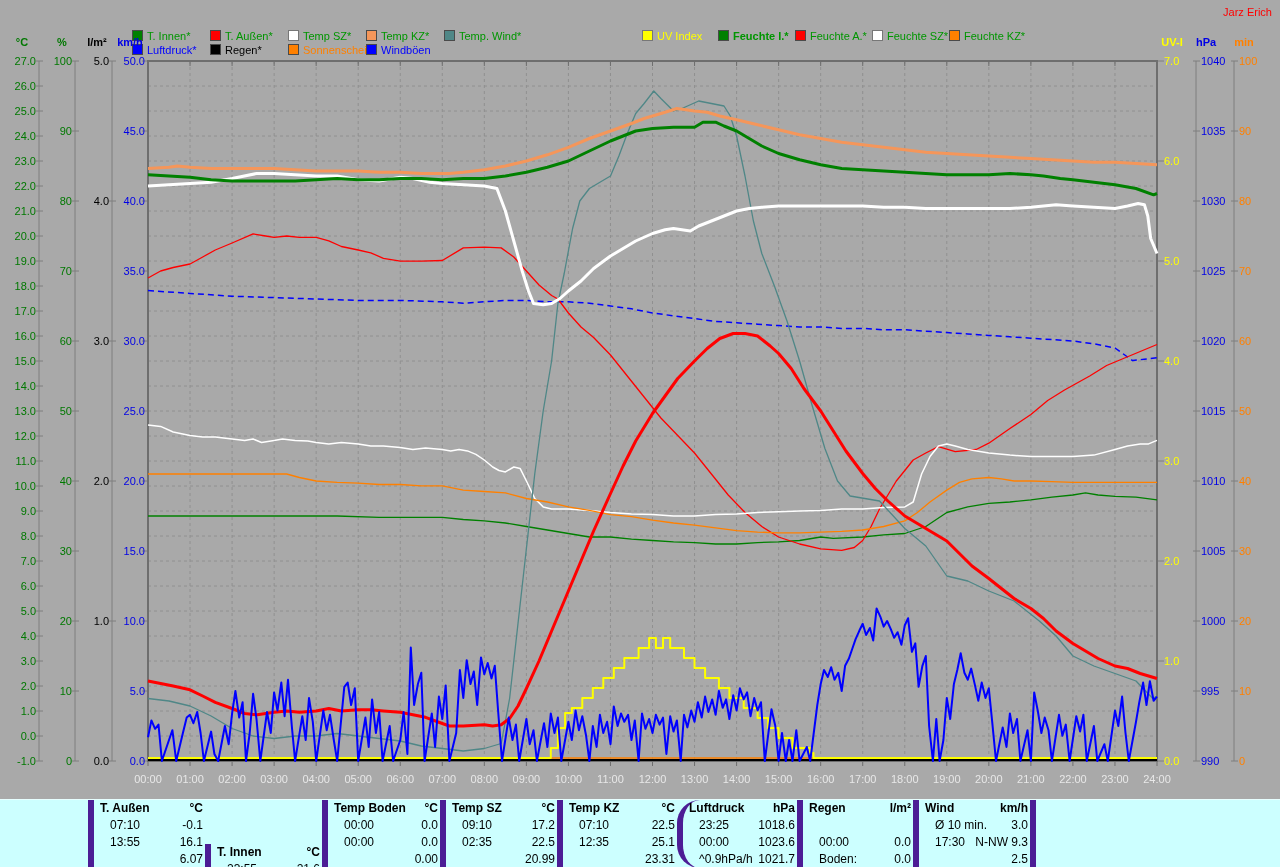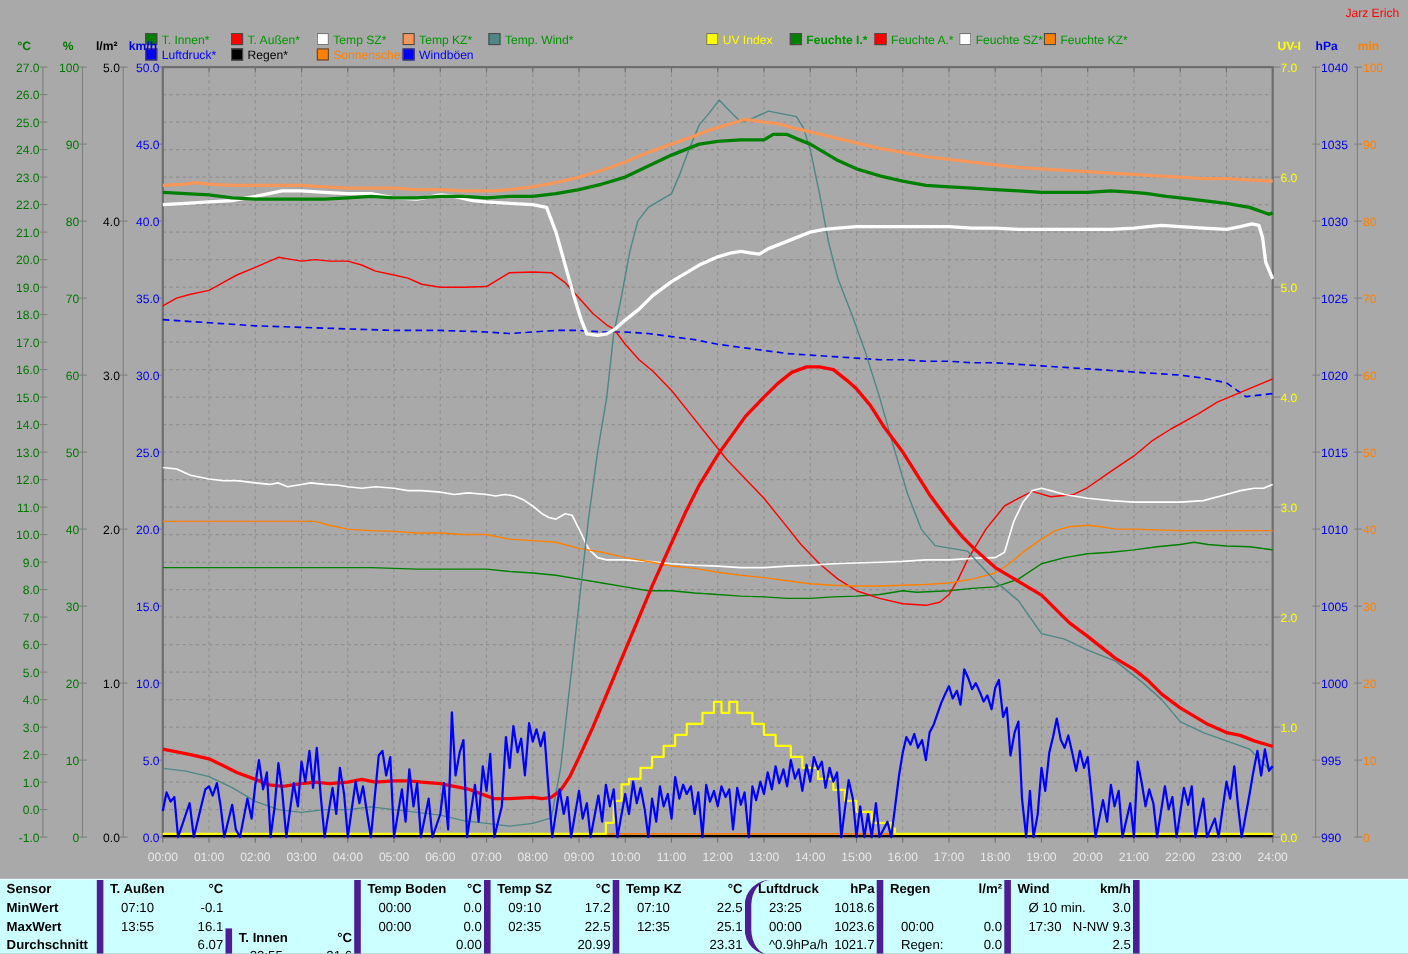--- a/index.html
+++ b/index.html
@@ -367,26 +367,20 @@
       <text x="862.7083333333334" y="783" text-anchor="middle" font-size="11px" fill="#e8e8e8">17:00</text>
       <text x="904.75" y="783" text-anchor="middle" font-size="11px" fill="#e8e8e8">18:00</text>
       <text x="946.7916666666666" y="783" text-anchor="middle" font-size="11px" fill="#e8e8e8">19:00</text>
       <text x="988.8333333333334" y="783" text-anchor="middle" font-size="11px" fill="#e8e8e8">20:00</text>
       <text x="1030.875" y="783" text-anchor="middle" font-size="11px" fill="#e8e8e8">21:00</text>
       <text x="1072.9166666666665" y="783" text-anchor="middle" font-size="11px" fill="#e8e8e8">22:00</text>
       <text x="1114.9583333333335" y="783" text-anchor="middle" font-size="11px" fill="#e8e8e8">23:00</text>
       <text x="1157" y="783" text-anchor="middle" font-size="11px" fill="#e8e8e8">24:00</text>
     </svg>
   <div id="tbl" class="abs">
-      <div class="tcol first lblcol" style="left: 0px; width: 88px;">
-        <div class="trow hdr">Sensor</div>
-        <div class="trow">MinWert</div>
-        <div class="trow">MaxWert</div>
-        <div class="trow">Durchschnitt</div>
-      </div>
       <div class="tcol" style="left: 88px; width: 117px;">
         <div class="trow hdr">
           <span class="lt">T. Außen</span>
           <span class="rt">°C</span>
         </div>
         <div class="trow ">
           <span class="lt">07:10</span>
           <span class="rt">-0.1</span>
         </div>
         <div class="trow ">
@@ -495,21 +489,21 @@
         </div>
         <div class="trow ">
           <span class="lt"></span>
           <span class="rt"></span>
         </div>
         <div class="trow ">
           <span class="lt">00:00</span>
           <span class="rt">0.0</span>
         </div>
         <div class="trow ">
-          <span class="lt">Regen:</span>
+          <span class="lt">Boden:</span>
           <span class="rt">0.0</span>
         </div>
       </div>
       <div class="tcol" style="left: 913px; width: 117px;">
         <div class="trow hdr">
           <span class="lt">Wind</span>
           <span class="rt">km/h</span>
         </div>
         <div class="trow ">
           <span class="lt">Ø 10 min.</span>

